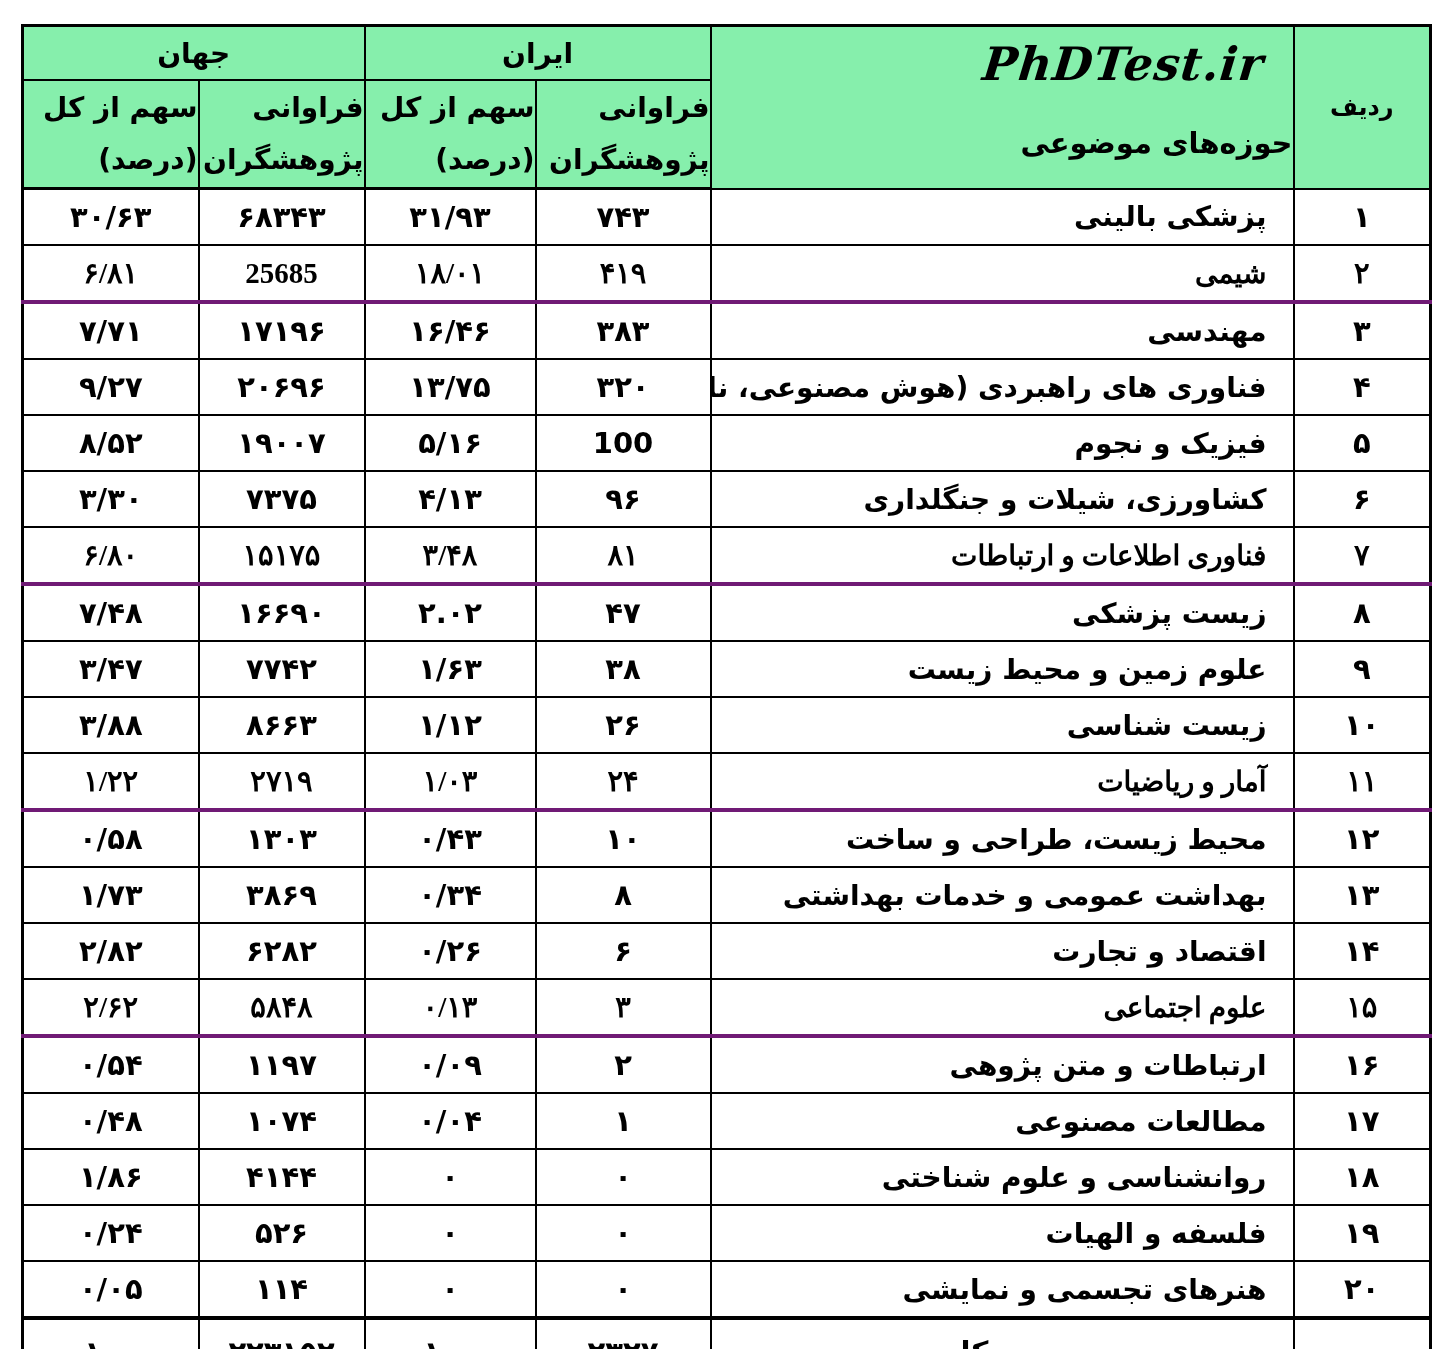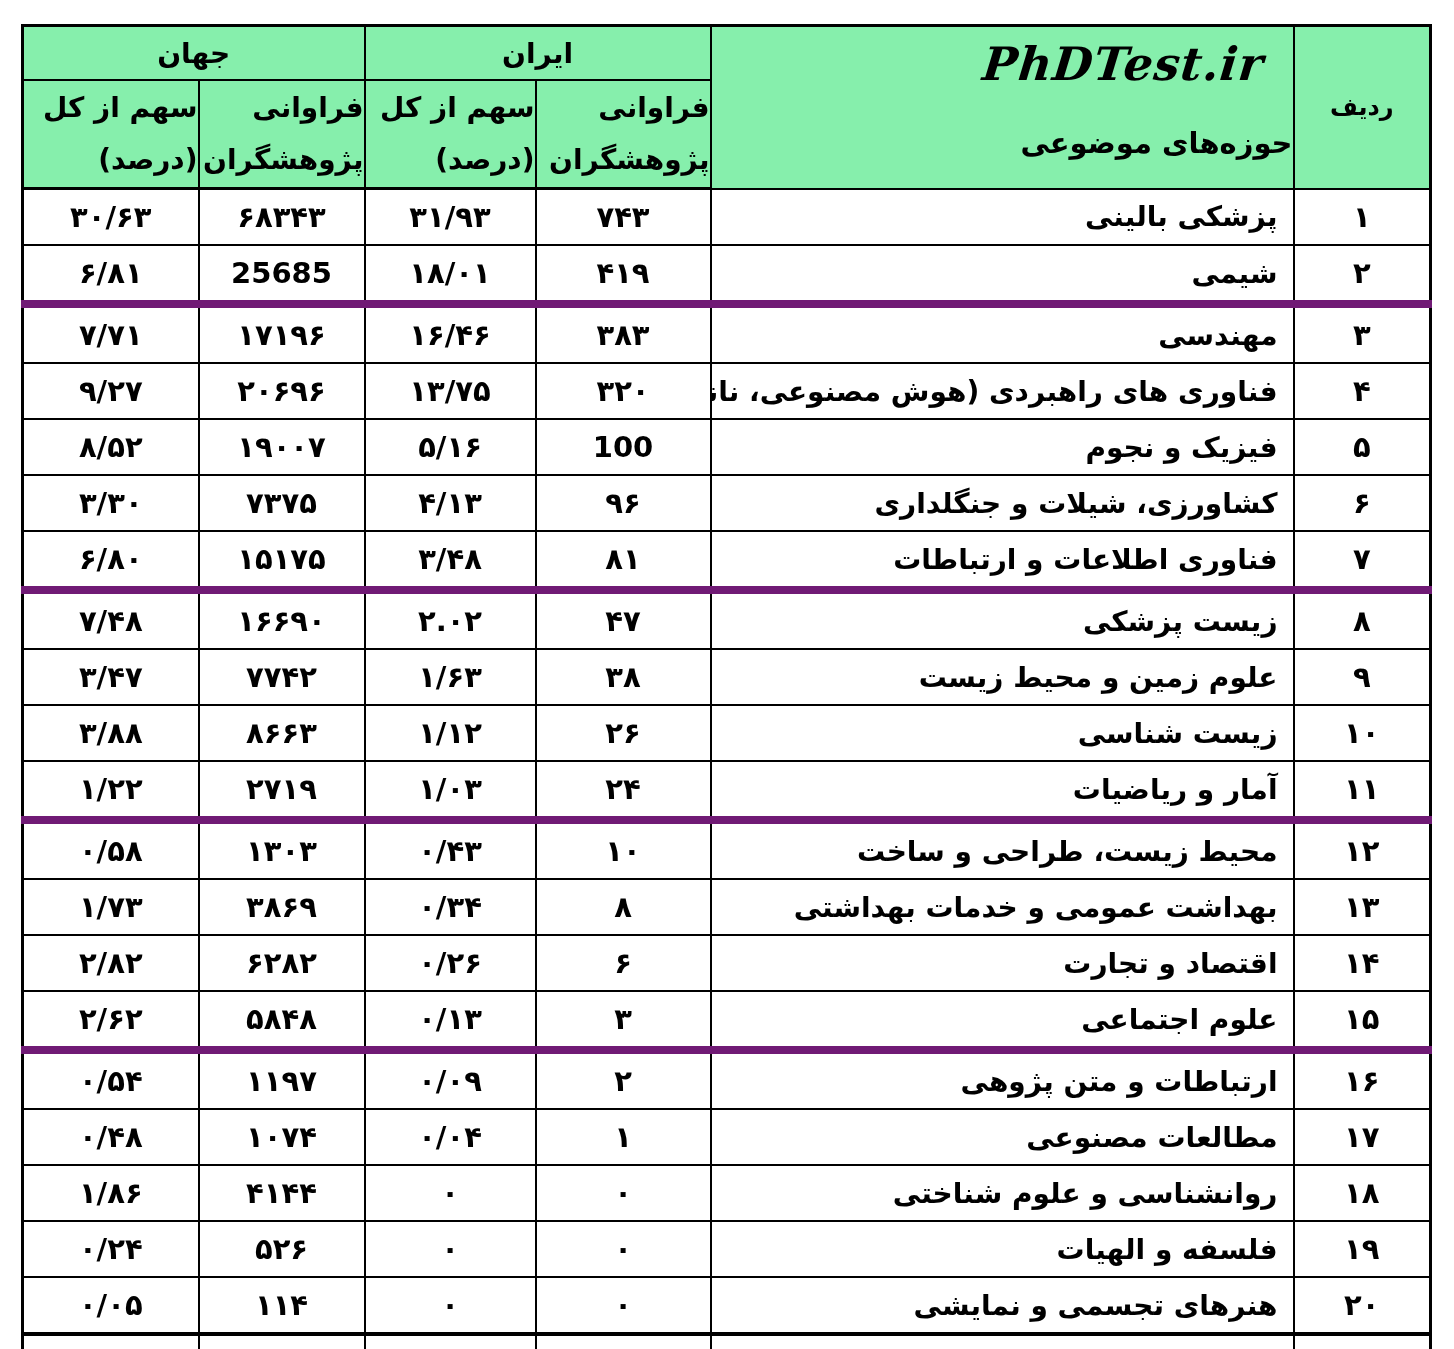--- a/index.html
+++ b/index.html
@@ -77,24 +77,24 @@
   }
   th.index-header-cell { font-size: 24px; }
 
   tbody td {
     height: 54px;
     font-size: 29px;
     white-space: nowrap;
   }
   tbody td.subject-cell {
     text-align: right;
-    padding-right: 15px;
+    padding-right: 26px;
     font-size: 28px;
   }
-  tbody tr.sep td { border-bottom: 8px solid #701a75; }
+  tbody tr.sep td { border-bottom: 4px solid #701a75; font-family: Liberation Serif, serif; }
 
   tfoot td {
     height: 64px;
     font-size: 29px;
     border-top: 4px solid #000000;
   }
   tfoot td.total-label-cell { font-size: 29px; }
 </style>
 </head>
 <body>

